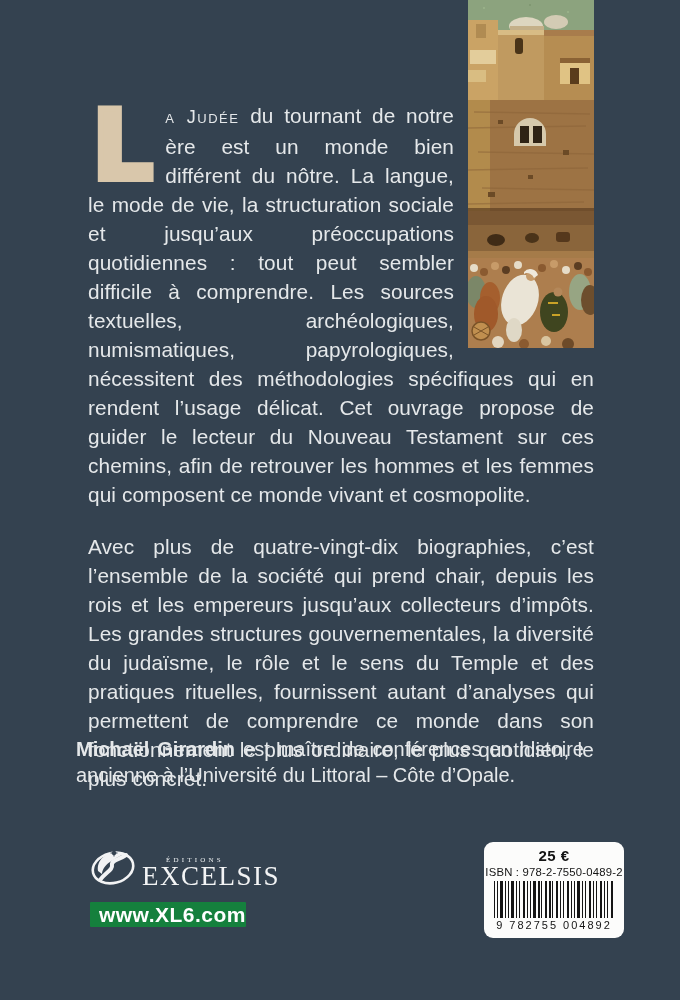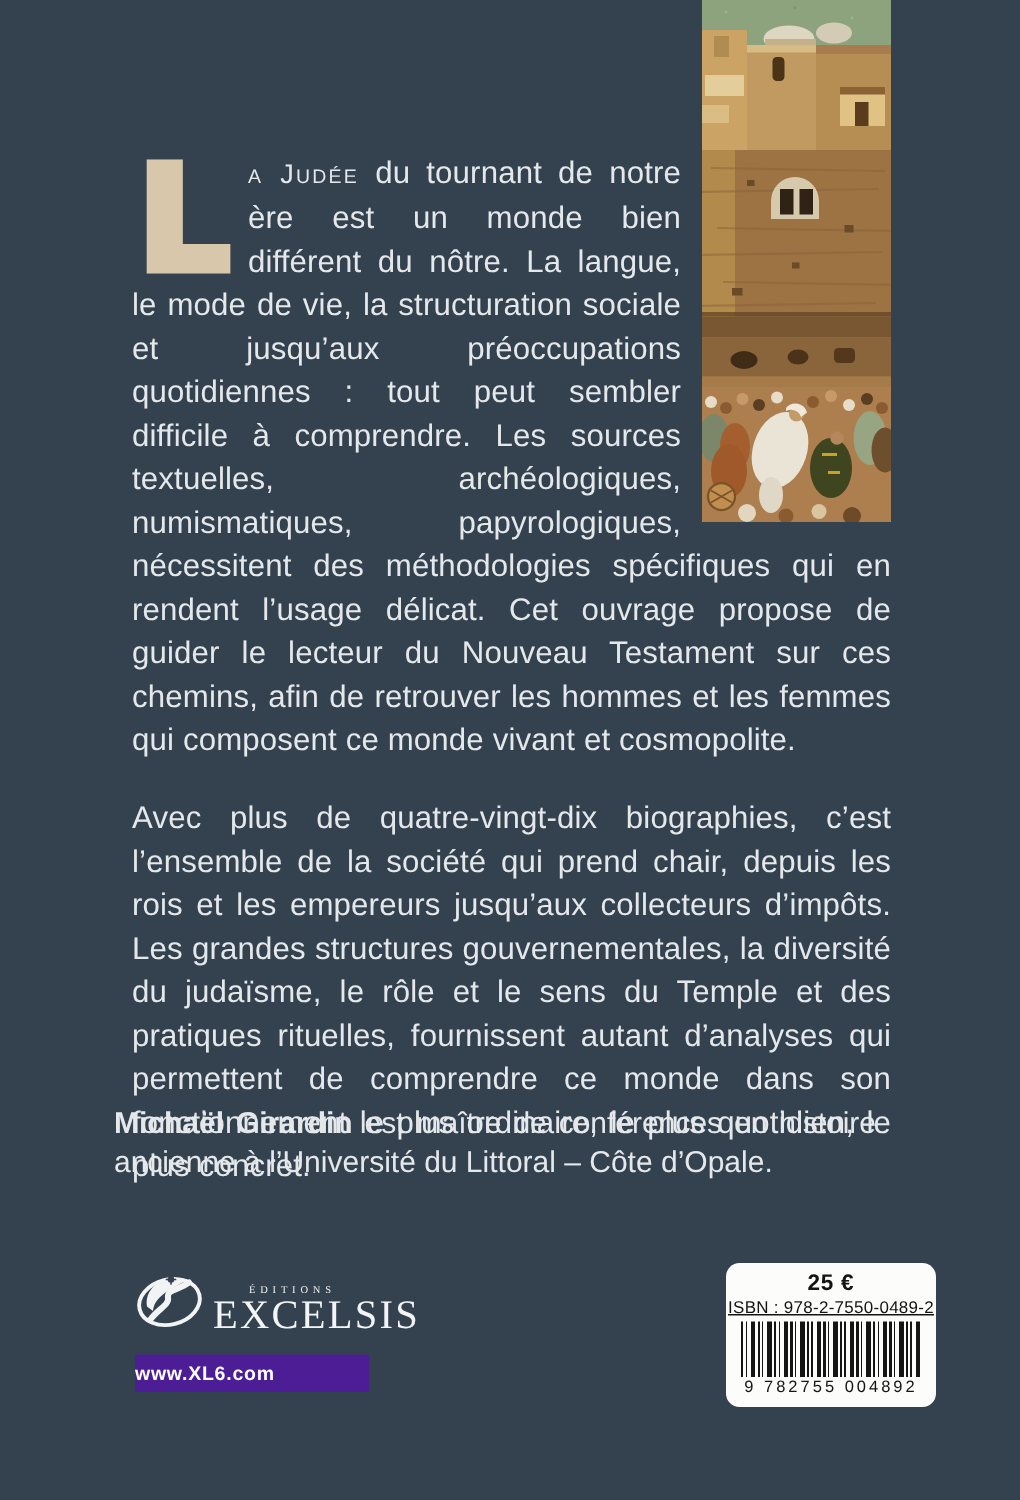--- a/index.html
+++ b/index.html
@@ -52,32 +52,32 @@
     margin-left:24px; margin-bottom:0px;
     font-family:"Liberation Serif", serif;
   }
   .publisher-name{
     font-family:"Liberation Serif", serif;
     font-size:27px; letter-spacing:1.5px; color:#f3f4f5;
     line-height:24px;
   }
   .site-banner{
     margin-top:9px; width:156px; height:25px;
-    background:#4c1d95; border-radius:1px;
-    display:flex; align-items:center; justify-content:flex-start;
-    color:#fff; font-weight:bold; font-size:13px; letter-spacing:0.5px;
+    background:#15803d; border-radius:1px;
+    display:flex; align-items:center; justify-content:flex-end;
+    color:#fff; font-weight:bold; font-size:21px; letter-spacing:0.5px;
   }
   
   .barcode-box{
     position:absolute; left:448px; top:842px; width:140px; height:96px;
     background:#fcfcfb; border-radius:9px; color:#141414;
     text-align:center; box-sizing:border-box; padding-top:5px;margin-left:36px;
   }
   .price{font-size:15px; font-weight:600; letter-spacing:0.5px;}
-  .isbn{font-size:11.3px; margin-top:2px; letter-spacing:0.2px;text-decoration:underline;}
+  .isbn{font-size:11.3px; margin-top:2px; letter-spacing:0.2px;}
   .bars{
     height:37px; margin:3px 10px 0;
     background:repeating-linear-gradient(90deg,
       #151515 0px,#151515 1.5px,#fcfcfb 1.5px,#fcfcfb 3px,
       #151515 3px,#151515 4px,#fcfcfb 4px,#fcfcfb 6.5px,
       #151515 6.5px,#151515 9.5px,#fcfcfb 9.5px,#fcfcfb 11px);
   }
   .barcode-digits{
     font-size:11px; letter-spacing:2px; margin-top:1px;
     font-family:Liberation Sans, sans-serif;

